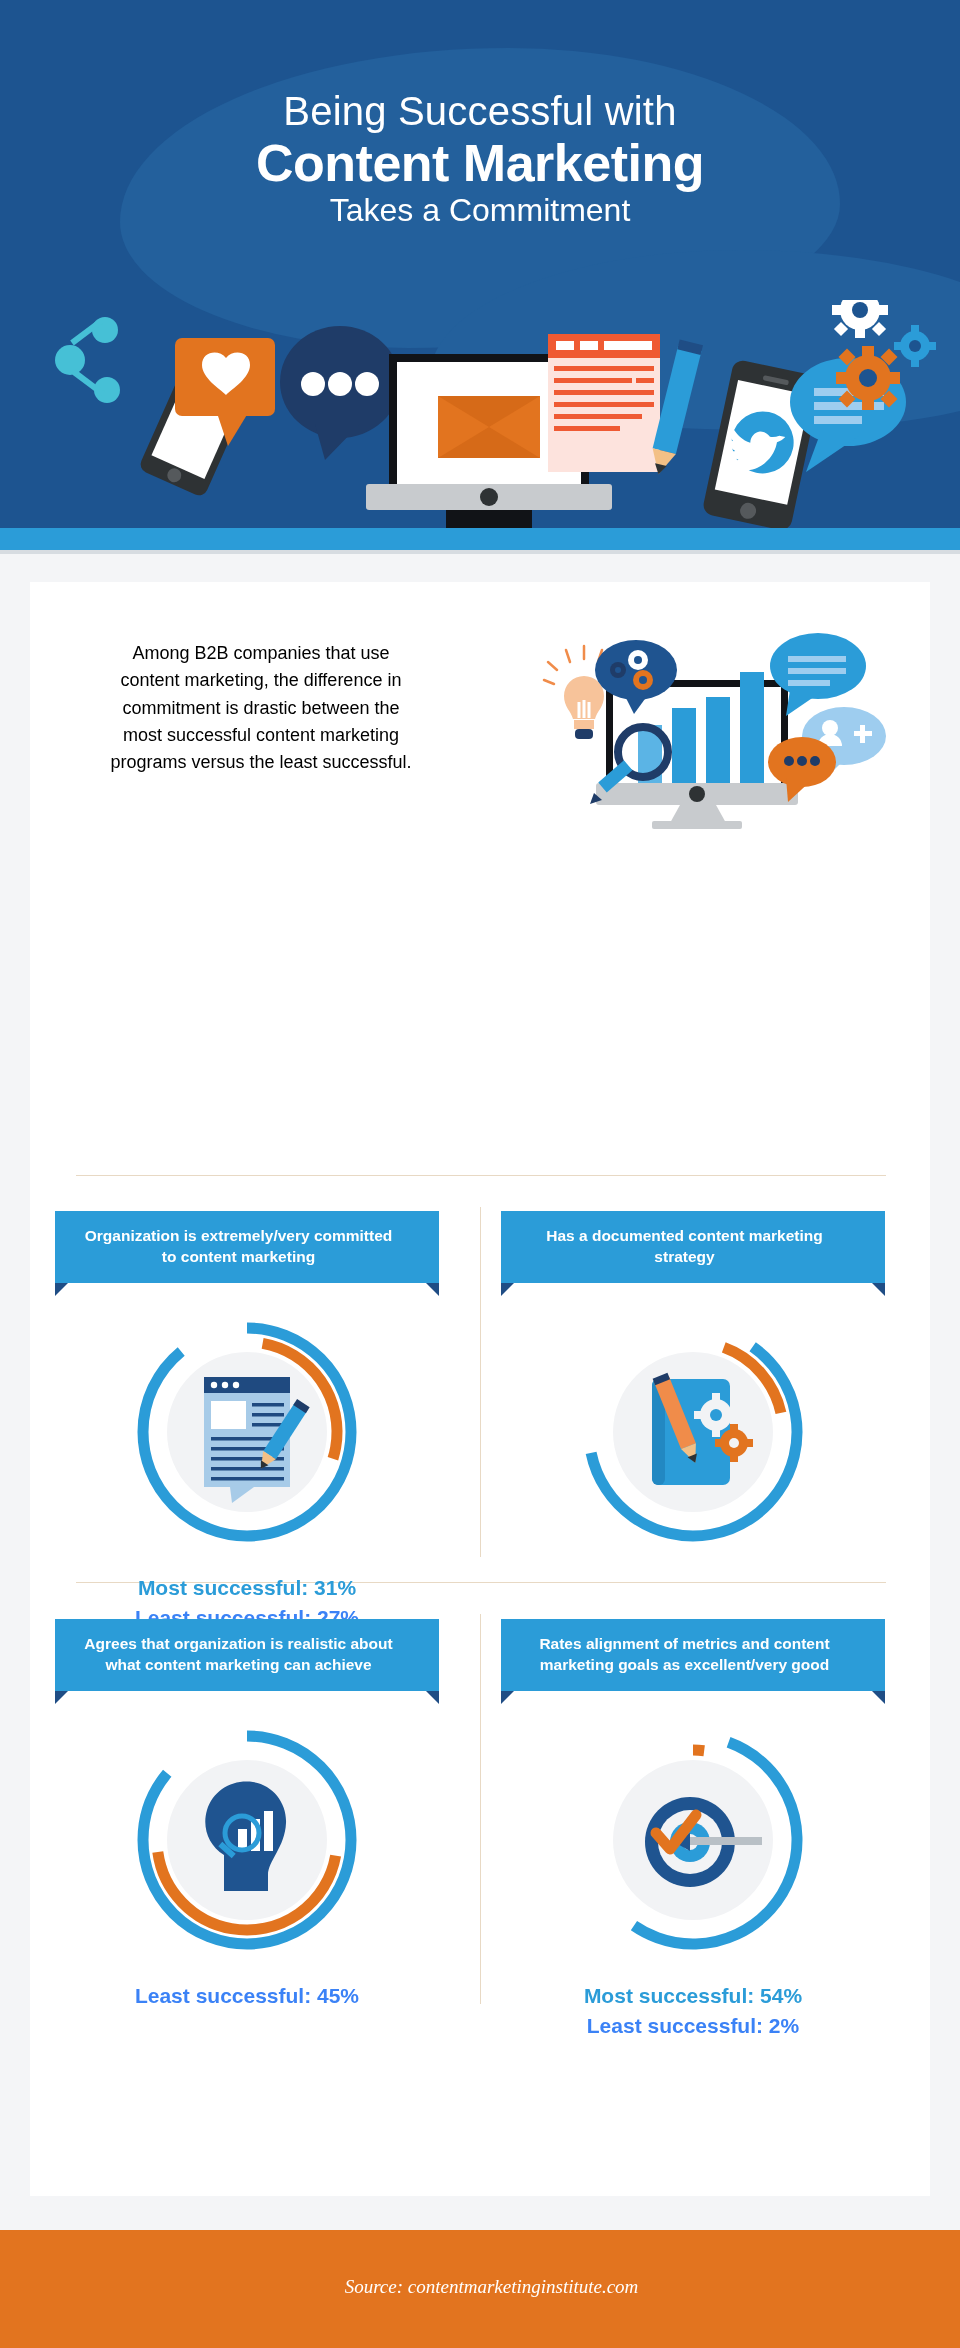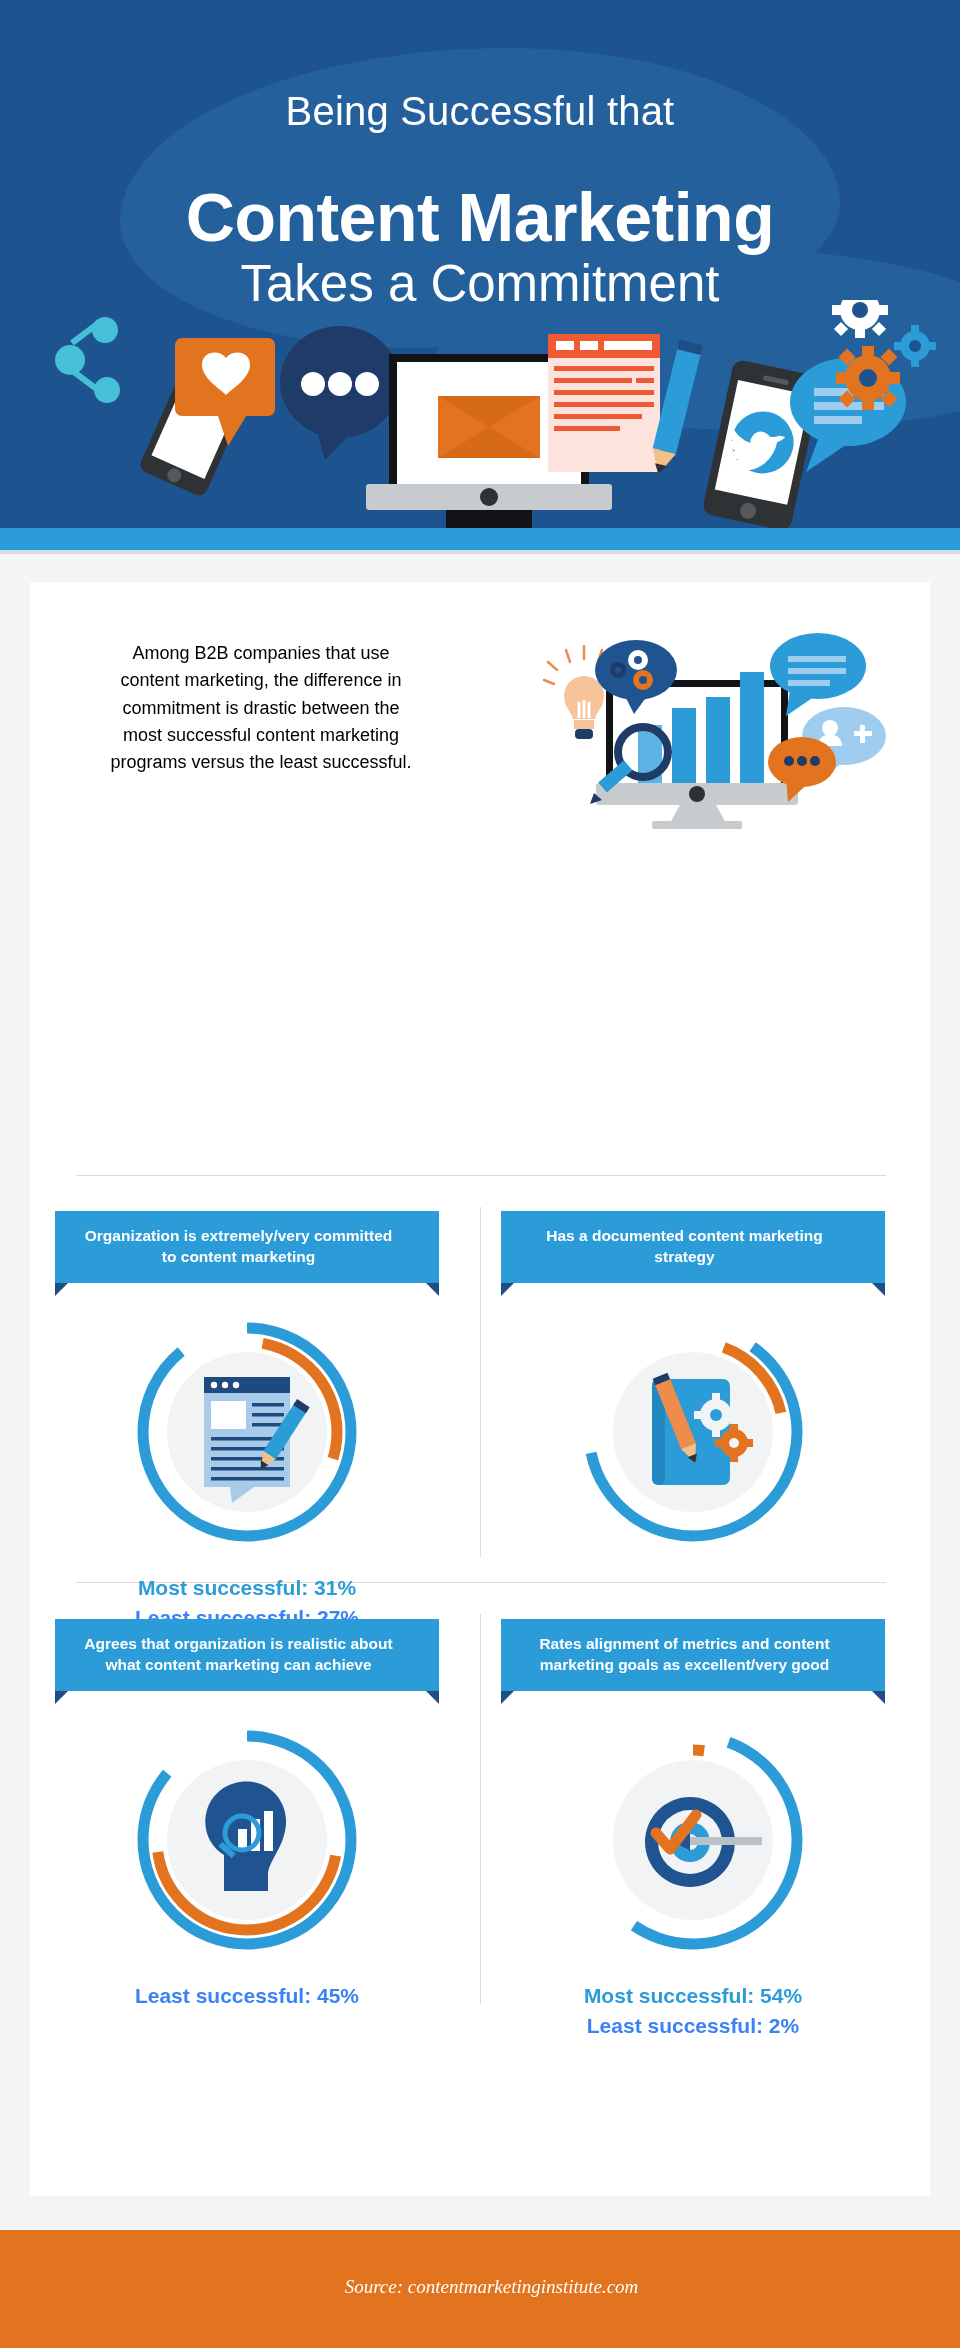--- a/index.html
+++ b/index.html
@@ -52,28 +52,27 @@
     text-align: center;
     color: #ffffff;
   }
   .title-line1 {
     font-size: 40px;
     font-weight: 300;
     letter-spacing: 0.2px;
     line-height: 1.15;
   }
   .title-line2 {
-    font-size: 68px;
+    font-size: 52px;
     font-weight: bold;
     line-height: 1.12;
     letter-spacing: -0.5px;
-    margin-top: 45px;
   }
   .title-line3 {
-    font-size: 51px;
+    font-size: 32px;
     font-weight: 300;
     line-height: 1.15;
   }
 
   .header-art {
     position: absolute;
     left: 0;
     top: 300px;
     width: 960px;
     height: 228px;
@@ -225,21 +224,21 @@
 </head>
 <body>
 
 <div class="infographic">
 
   <div class="header">
     <div class="header-blob"></div>
     <div class="header-blob2"></div>
 
     <div class="title-wrap">
-      <div class="title-line1">Being Successful that</div>
+      <div class="title-line1">Being Successful with</div>
       <div class="title-line2">Content Marketing</div>
       <div class="title-line3">Takes a Commitment</div>
     </div>
 
     <svg class="header-art" viewBox="0 0 960 228">
 
       <g>
         <circle cx="105" cy="30" r="13" fill="#46c0d6"></circle>
         <circle cx="70" cy="60" r="15" fill="#46c0d6"></circle>
         <circle cx="107" cy="90" r="13" fill="#46c0d6"></circle>

